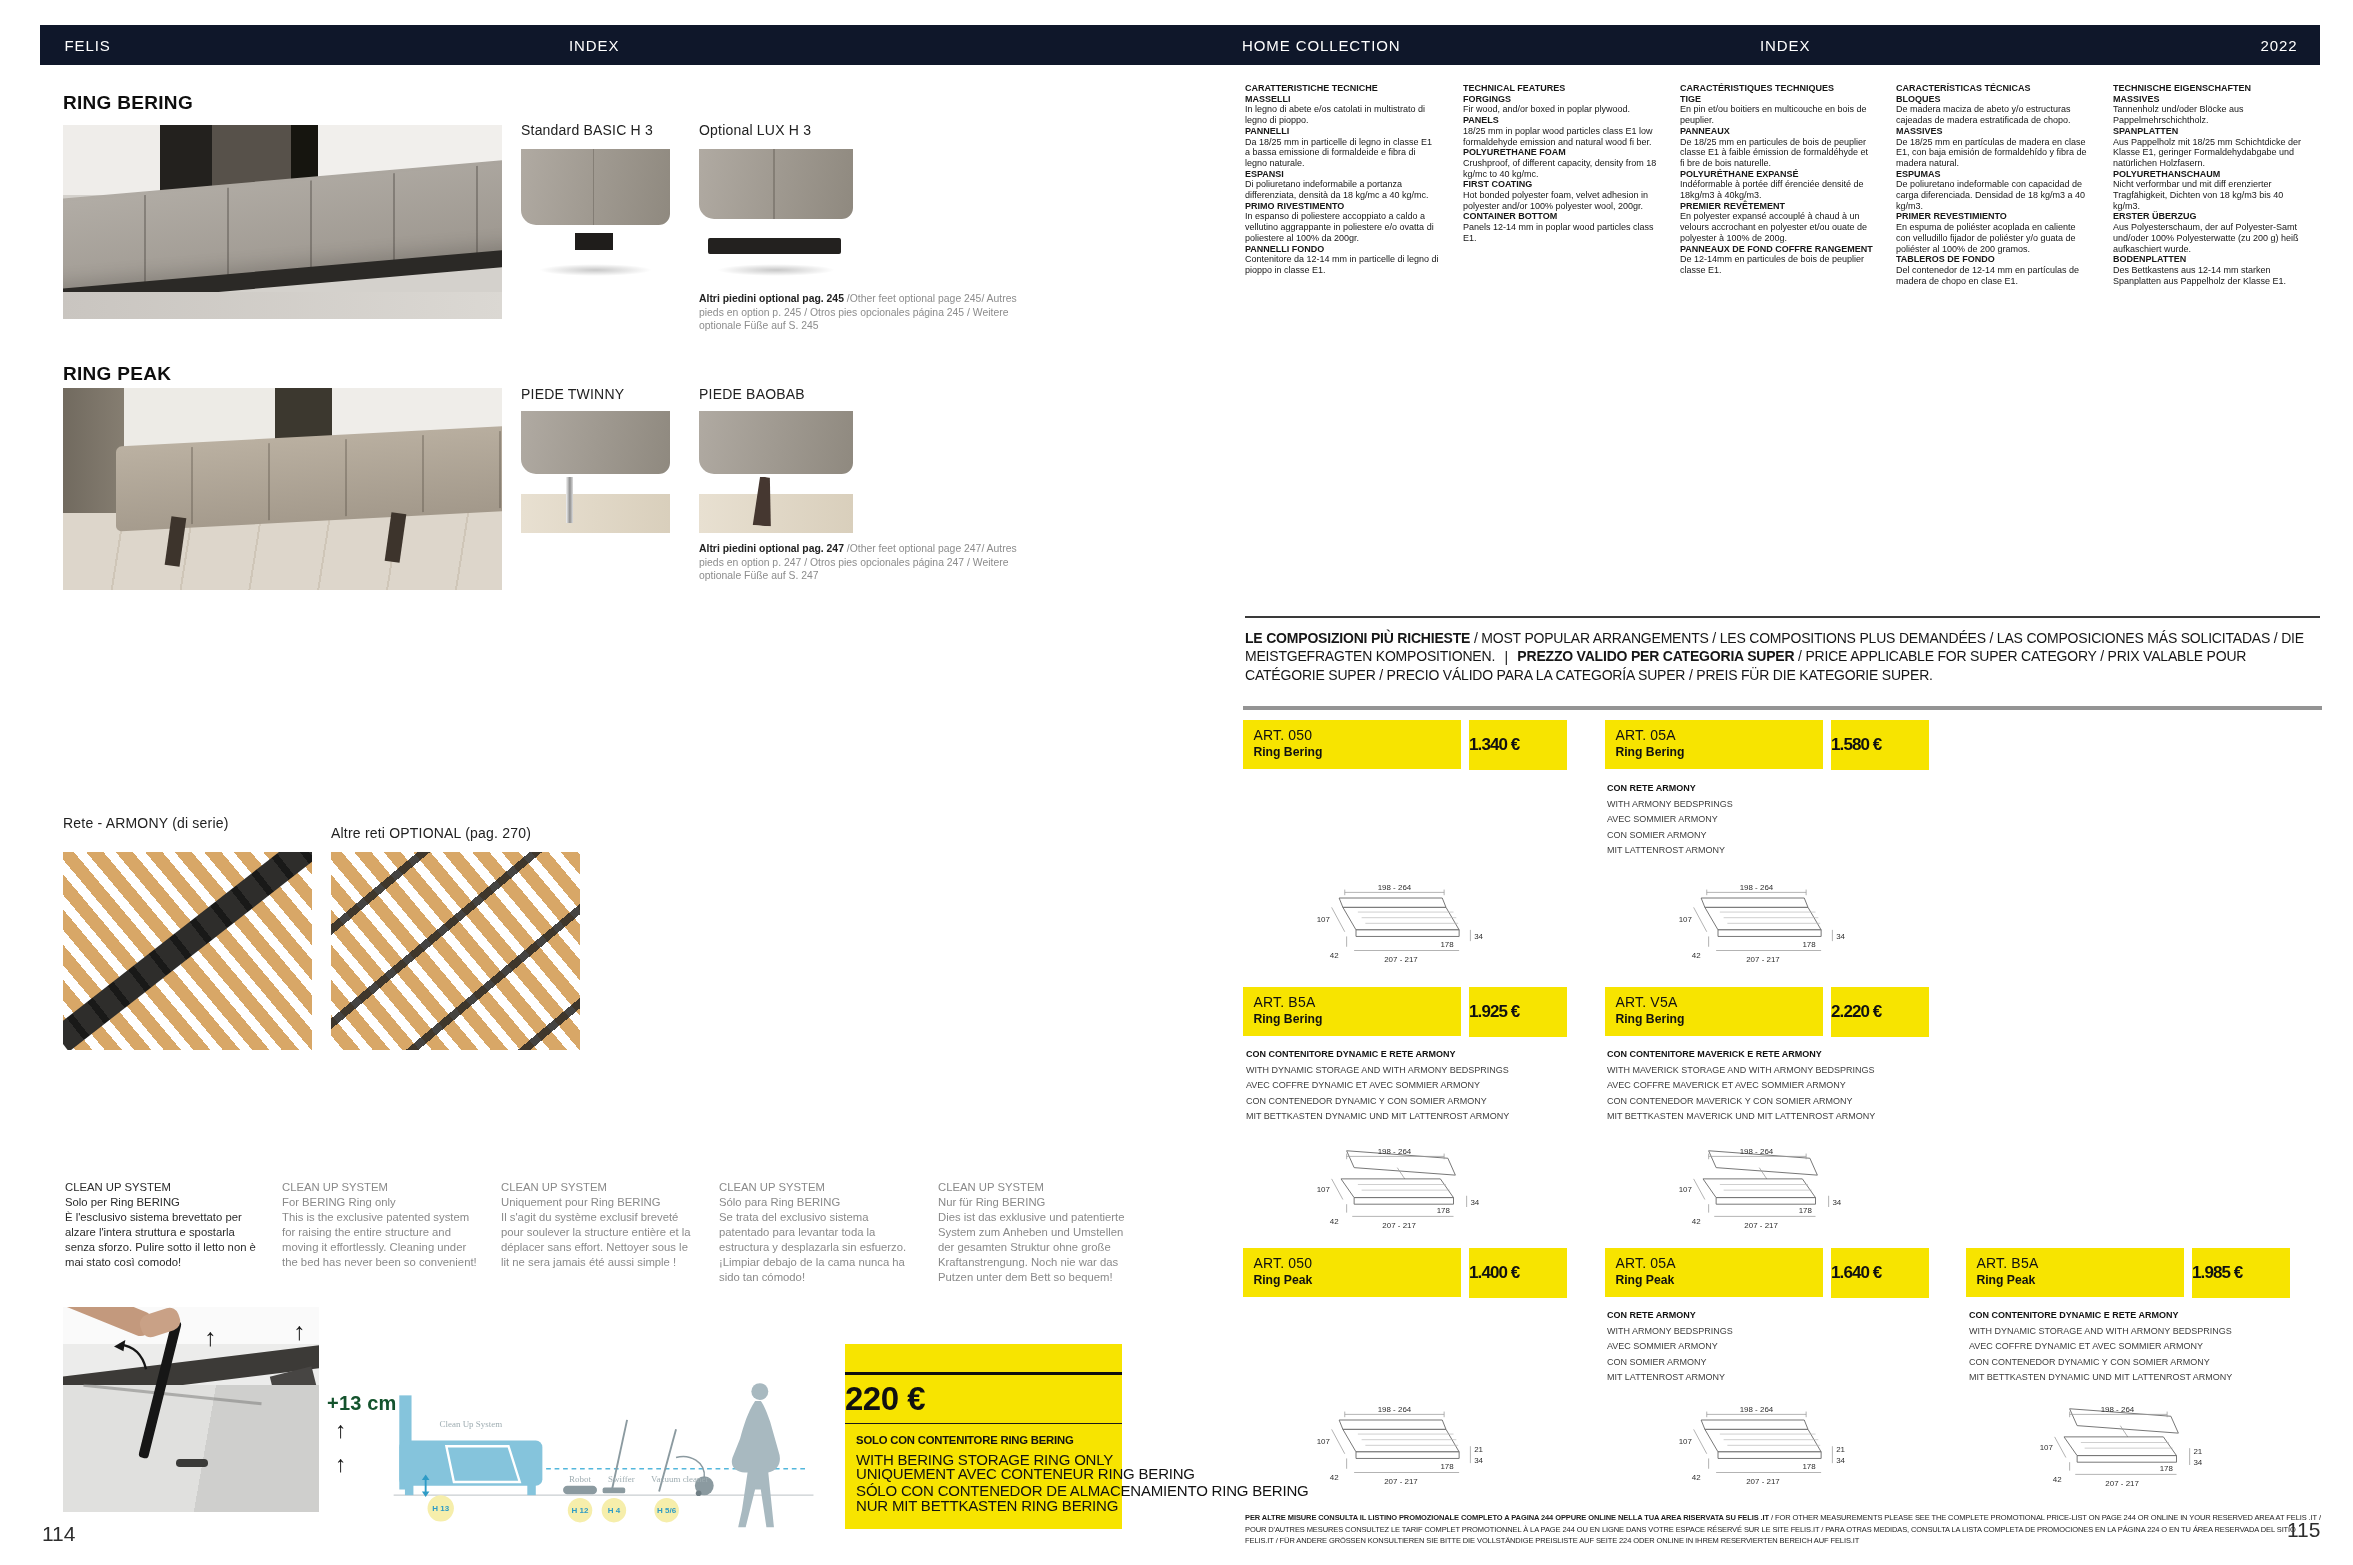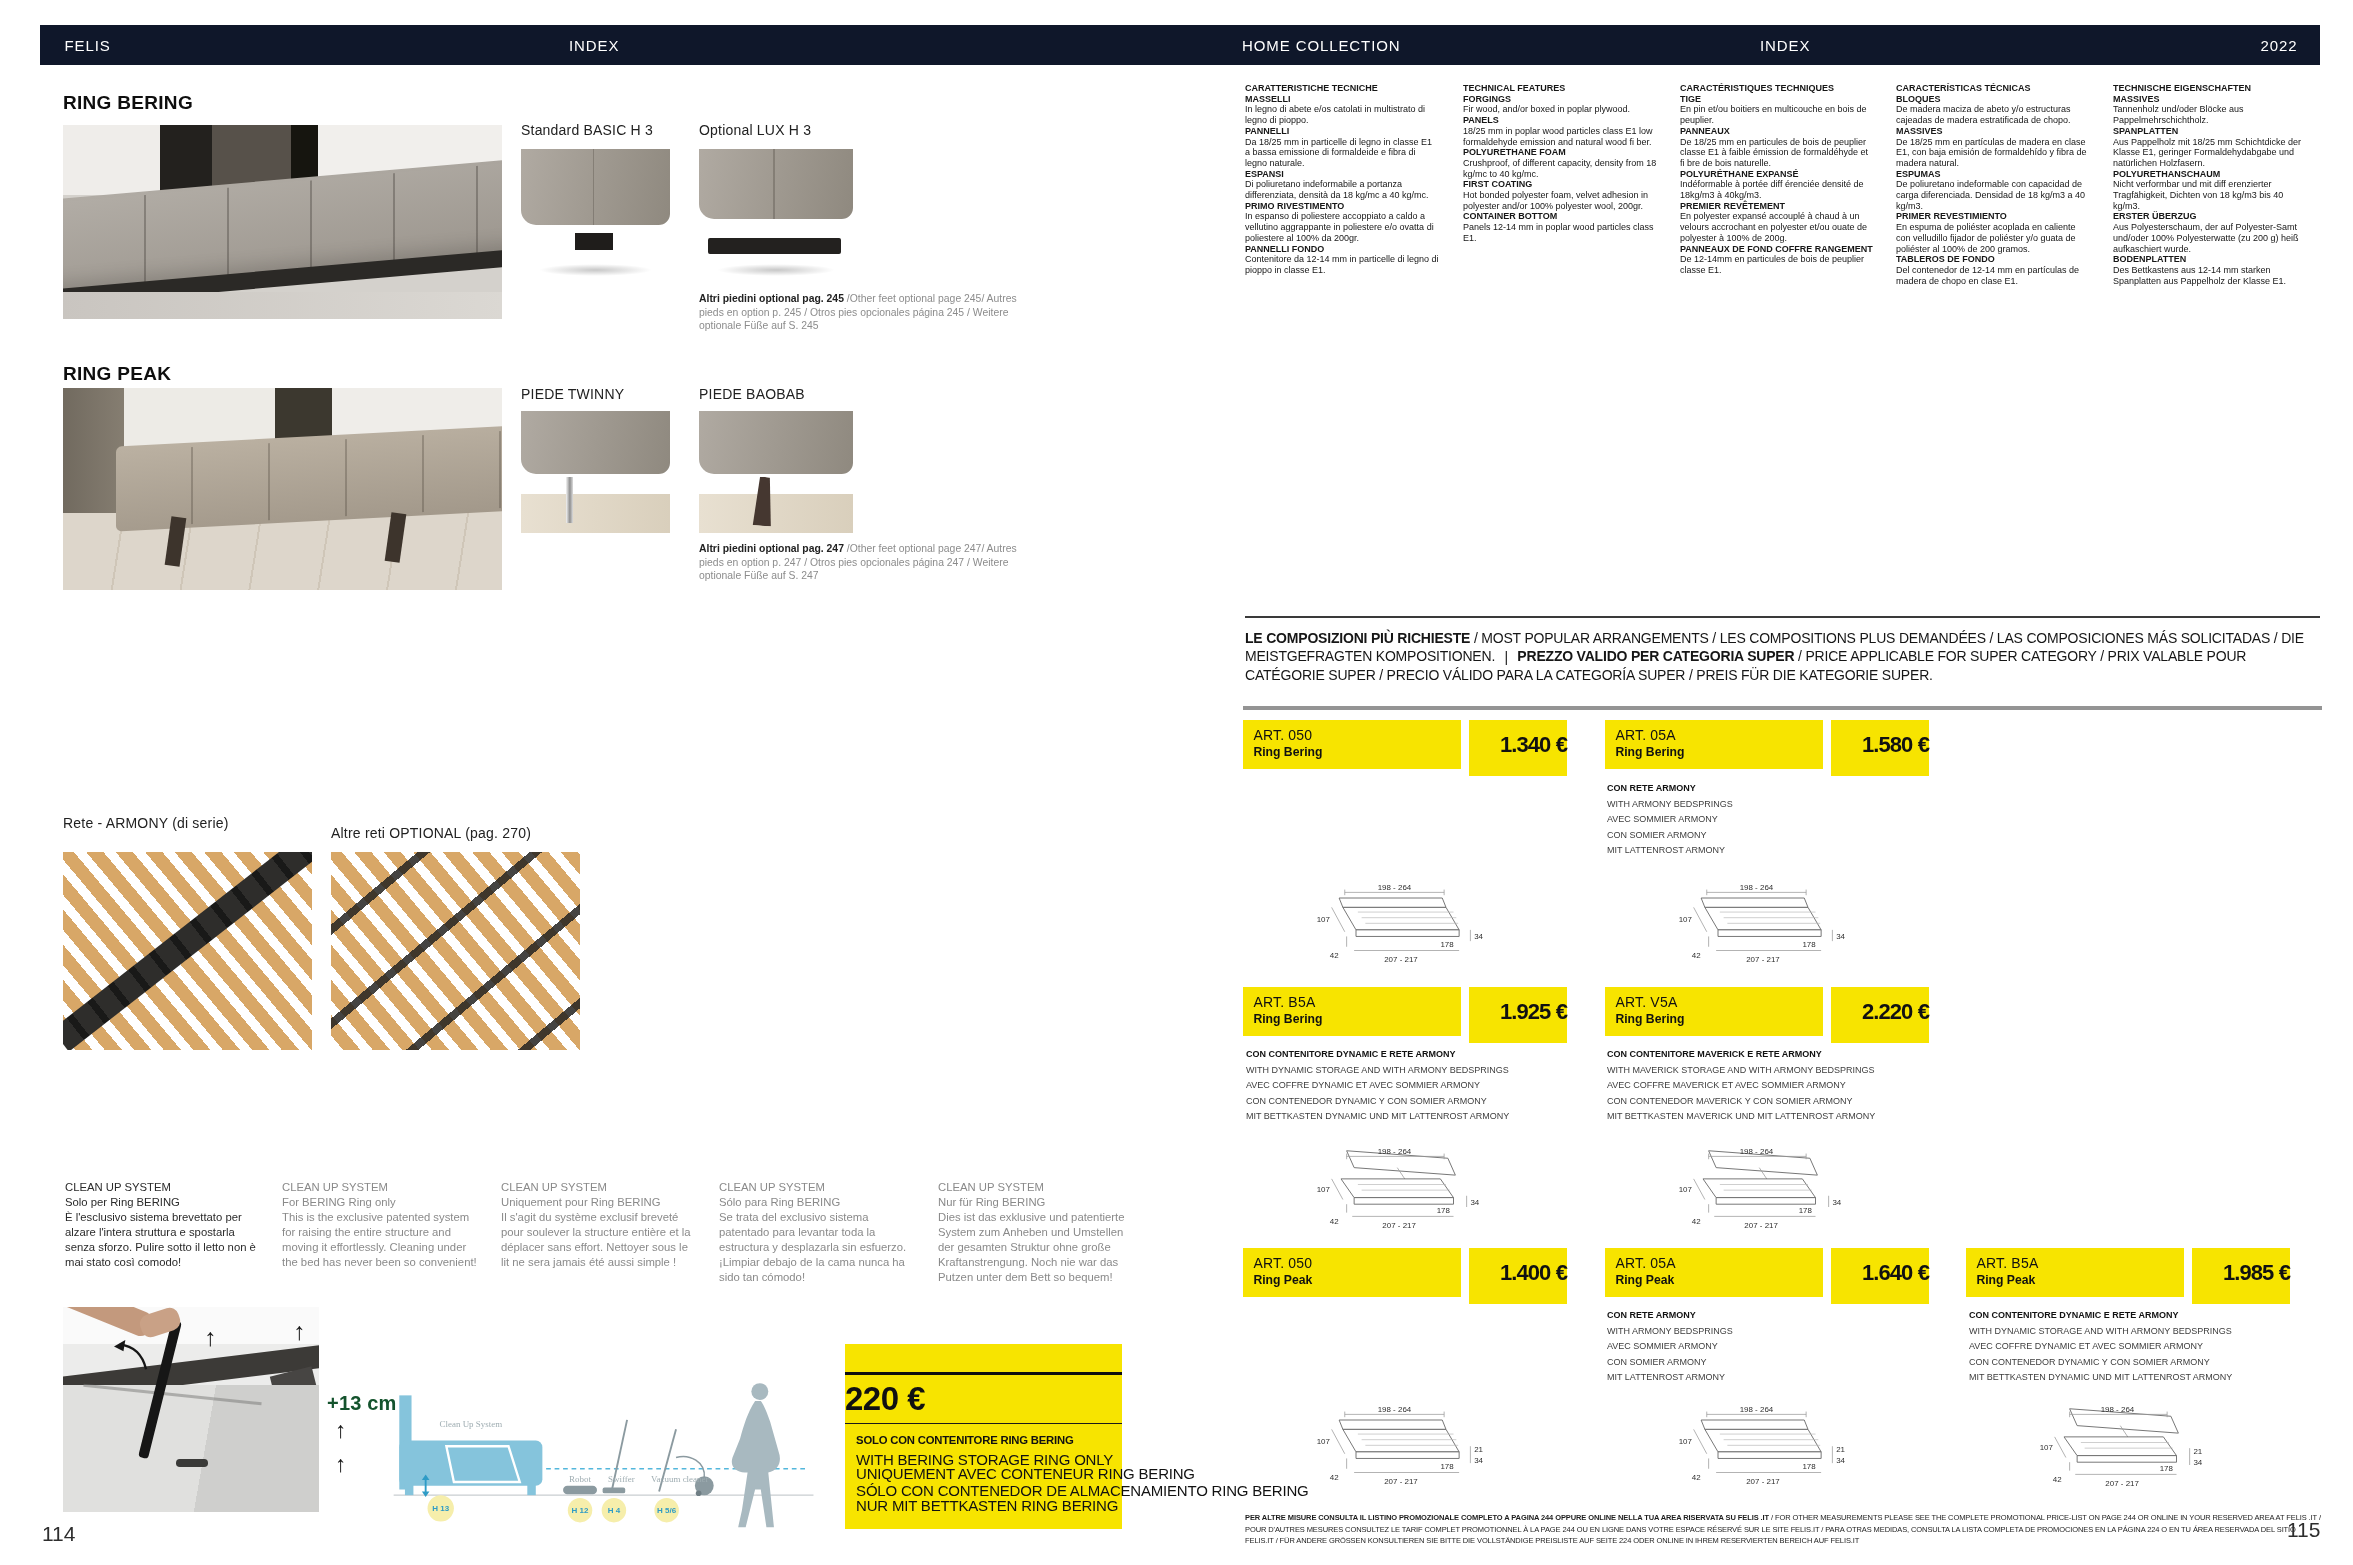--- a/index.html
+++ b/index.html
@@ -85,21 +85,21 @@
 .rule{background:#3a3a3a}
 .rule-gray{background:#949494}
 .comp-header{width:1079px;font-size:14px;line-height:18.4px;color:#161616;letter-spacing:-0.2px}
 .comp-header b{font-weight:700}
 .comp-sep{display:inline-block;margin:0 9.4px;font-weight:400;transform:translateY(0.9px)}
 
 .card{width:324px;height:49px}
 .card .lab{position:absolute;left:0;top:0;width:218px;height:49px;background:#f7e400;padding:6.6px 0 0 10.4px}
 .card .art{font-size:14px;font-weight:400;letter-spacing:0.2px}
 .card .model{font-size:12.2px;font-weight:700;margin-top:2.8px}
-.card .pr{position:absolute;left:226px;top:0;width:98px;height:56px;background:#f7e400;font-size:22px;font-weight:700;text-align:right;line-height:49px;letter-spacing:-0.9px}
+.card .pr{position:absolute;left:226px;top:0;width:98px;height:50px;background:#f7e400;font-size:17px;font-weight:700;text-align:left;line-height:49px;letter-spacing:-0.9px}
 .notes{width:320px;font-size:9px;line-height:15.5px;color:#3d3d3d}
 .notes .n1{font-weight:700;color:#111}
 
 .diag .sk{fill:#fff;stroke:#6e6e6e;stroke-width:1}
 .diag .sl{stroke:#b5b5b5;stroke-width:.7}
 .diag .dl{stroke:#9a9a9a;stroke-width:.8}
 .dt{font-size:8.5px;fill:#2e2e2e;font-family:"Liberation Sans",sans-serif}
 
 .footnote{width:1079px;font-size:7.5px;line-height:11.7px;color:#1c1c1c;letter-spacing:-0.1px}
 .footnote b{font-weight:700}

